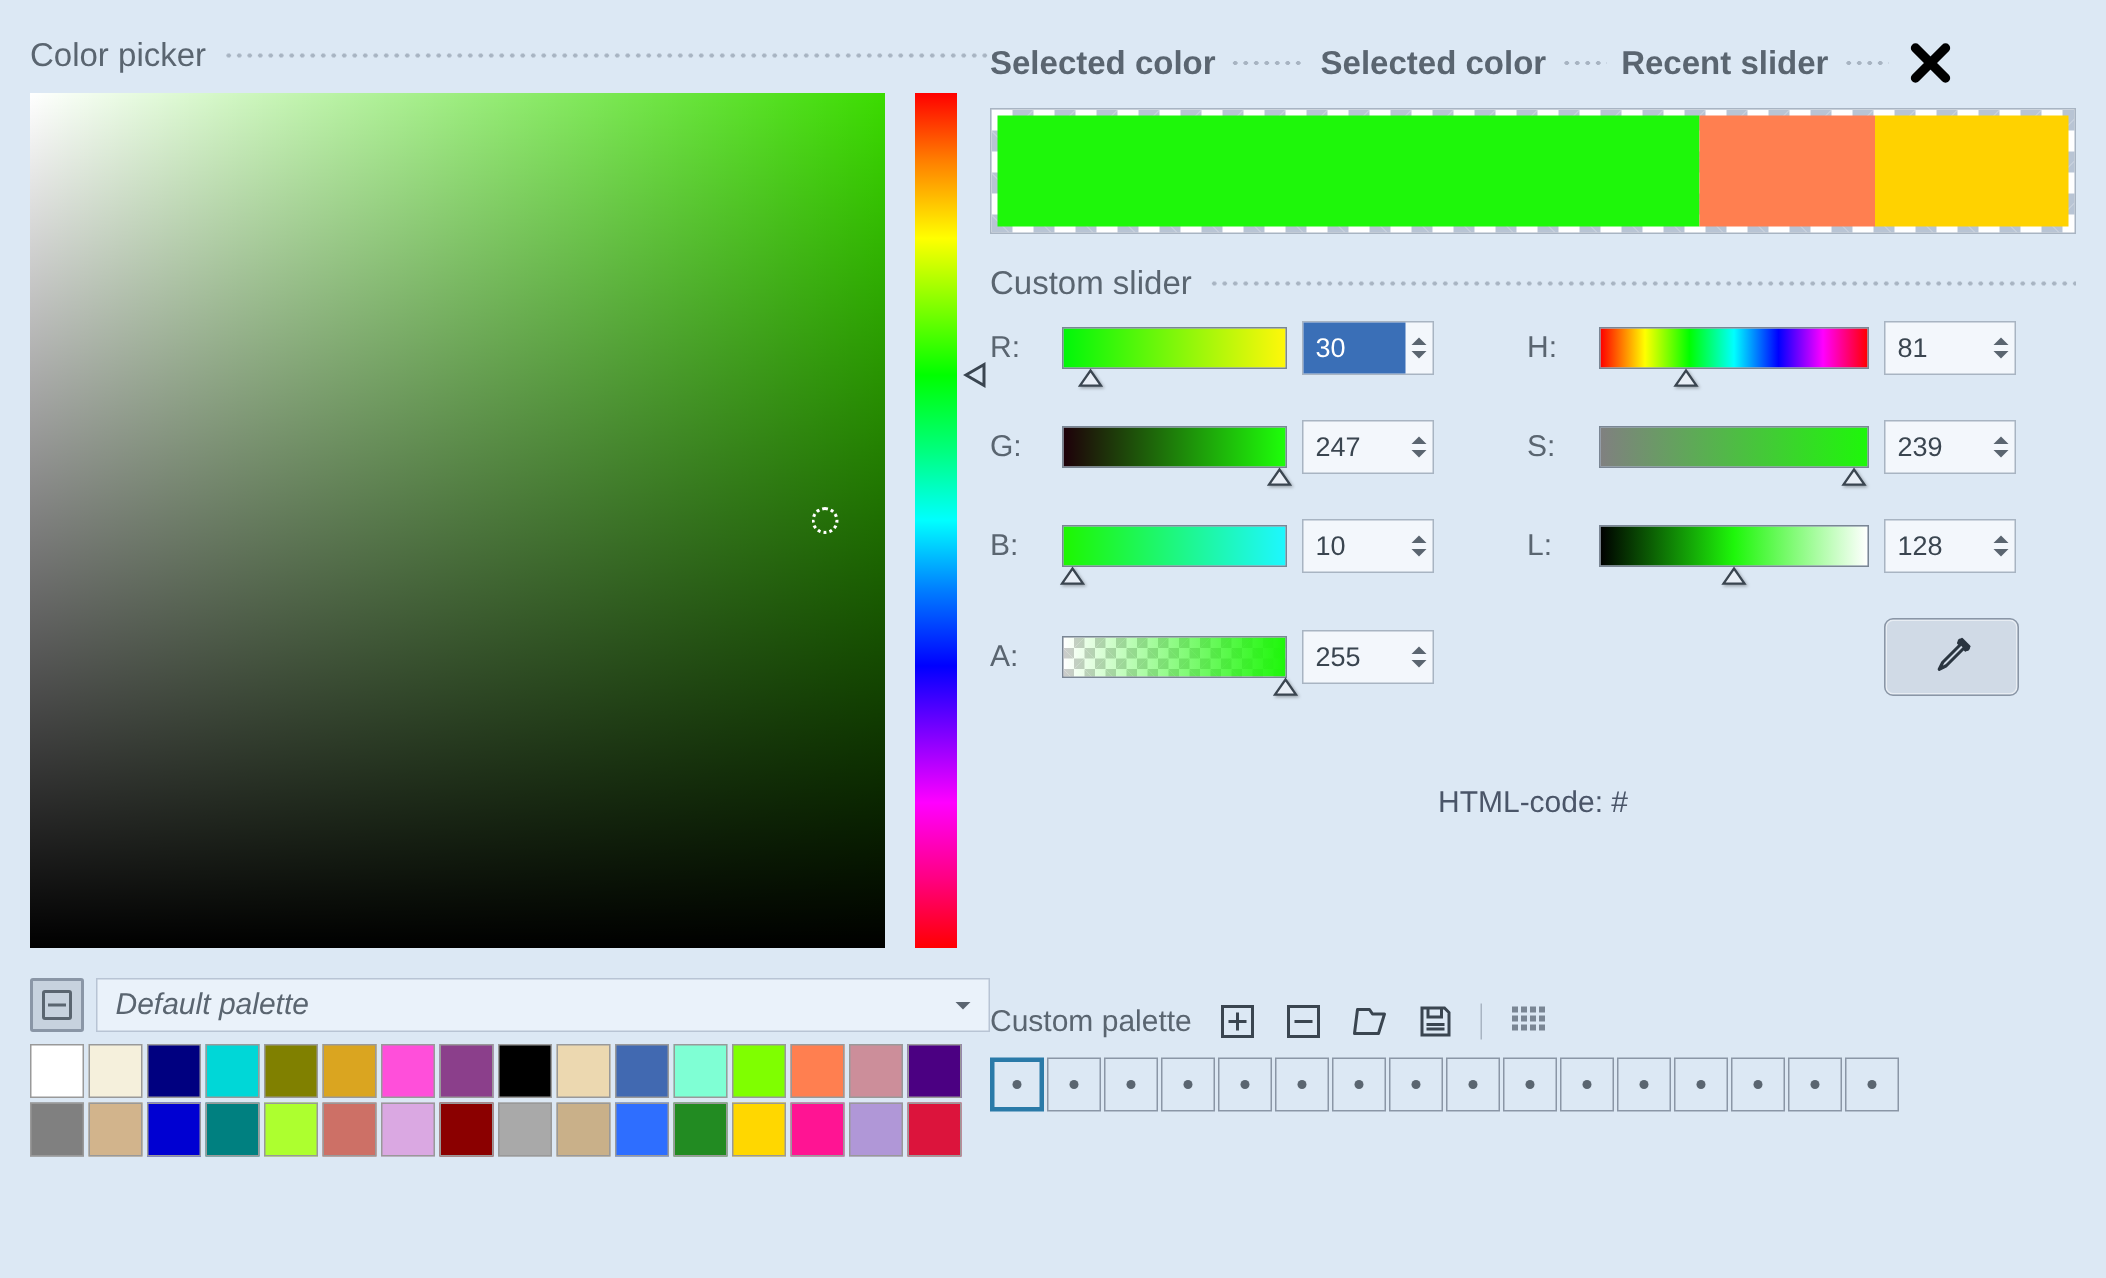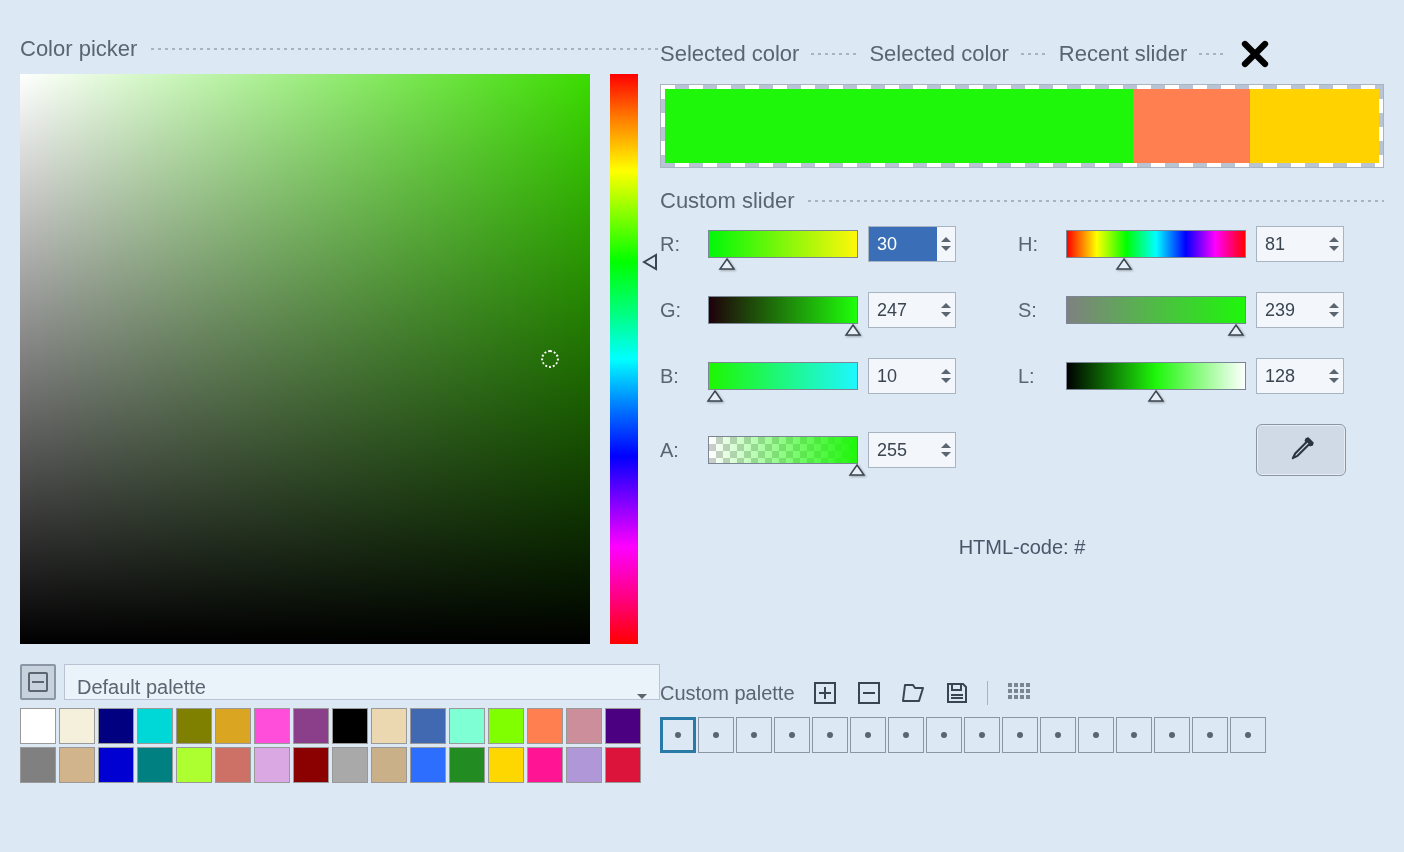--- a/index.html
+++ b/index.html
@@ -6,21 +6,21 @@
 body {
   background: #dce8f4;
   font-family: "Segoe UI", Arial, sans-serif;
   font-size: 20px;
   color: #4a5568;
   width: 1404px;
   height: 852px;
   overflow: hidden;
   position: relative;
 }
-.container { display: flex; padding: 36px 20px; height: 100%; }
+.container { display: flex; padding: 24px 20px; height: 100%; }
 .left-panel { width: 640px; }
 .right-panel { flex: 1; position: relative; }
 
 
 .section-header {
   display: flex;
   align-items: center;
   gap: 12px;
   margin-bottom: 12px;
   font-size: 22px;
@@ -37,21 +37,21 @@
 
 
 .top-headers {
   display: flex;
   align-items: center;
   gap: 10px;
   margin-bottom: 12px;
   font-size: 22px;
   color: #5a6570;
 }
-.top-headers .hdr { white-space: nowrap; }
+.top-headers .hdr { white-space: nowrap; font-weight: bold; }
 .top-headers .dots-sm {
   width: 50px;
   height: 4px;
   background-image: radial-gradient(circle, #a8b4c2 1.5px, transparent 1.5px);
   background-size: 7px 4px;
   background-repeat: repeat-x;
 }
 .top-headers .dots-xs { width: 30px; }
 
 
@@ -133,24 +133,25 @@
 .minus-box .inner div {
   width: 12px; height: 2px; background: #5a6570;
 }
 .palette-select {
   flex: 1;
   height: 36px;
   background: #eaf2fa;
   border: 1px solid #b8c4d4;
   padding: 0 12px;
   display: flex;
-  align-items: flex-end;
+  align-items: center;
   justify-content: space-between;
   color: #5a6570;
   cursor: pointer;
+  font-style: italic;
 }
 .palette-select .caret {
   width: 0; height: 0;
   border-left: 5px solid transparent;
   border-right: 5px solid transparent;
   border-top: 5px solid #5a6570;
 }
 
 
 .swatch-grid {

